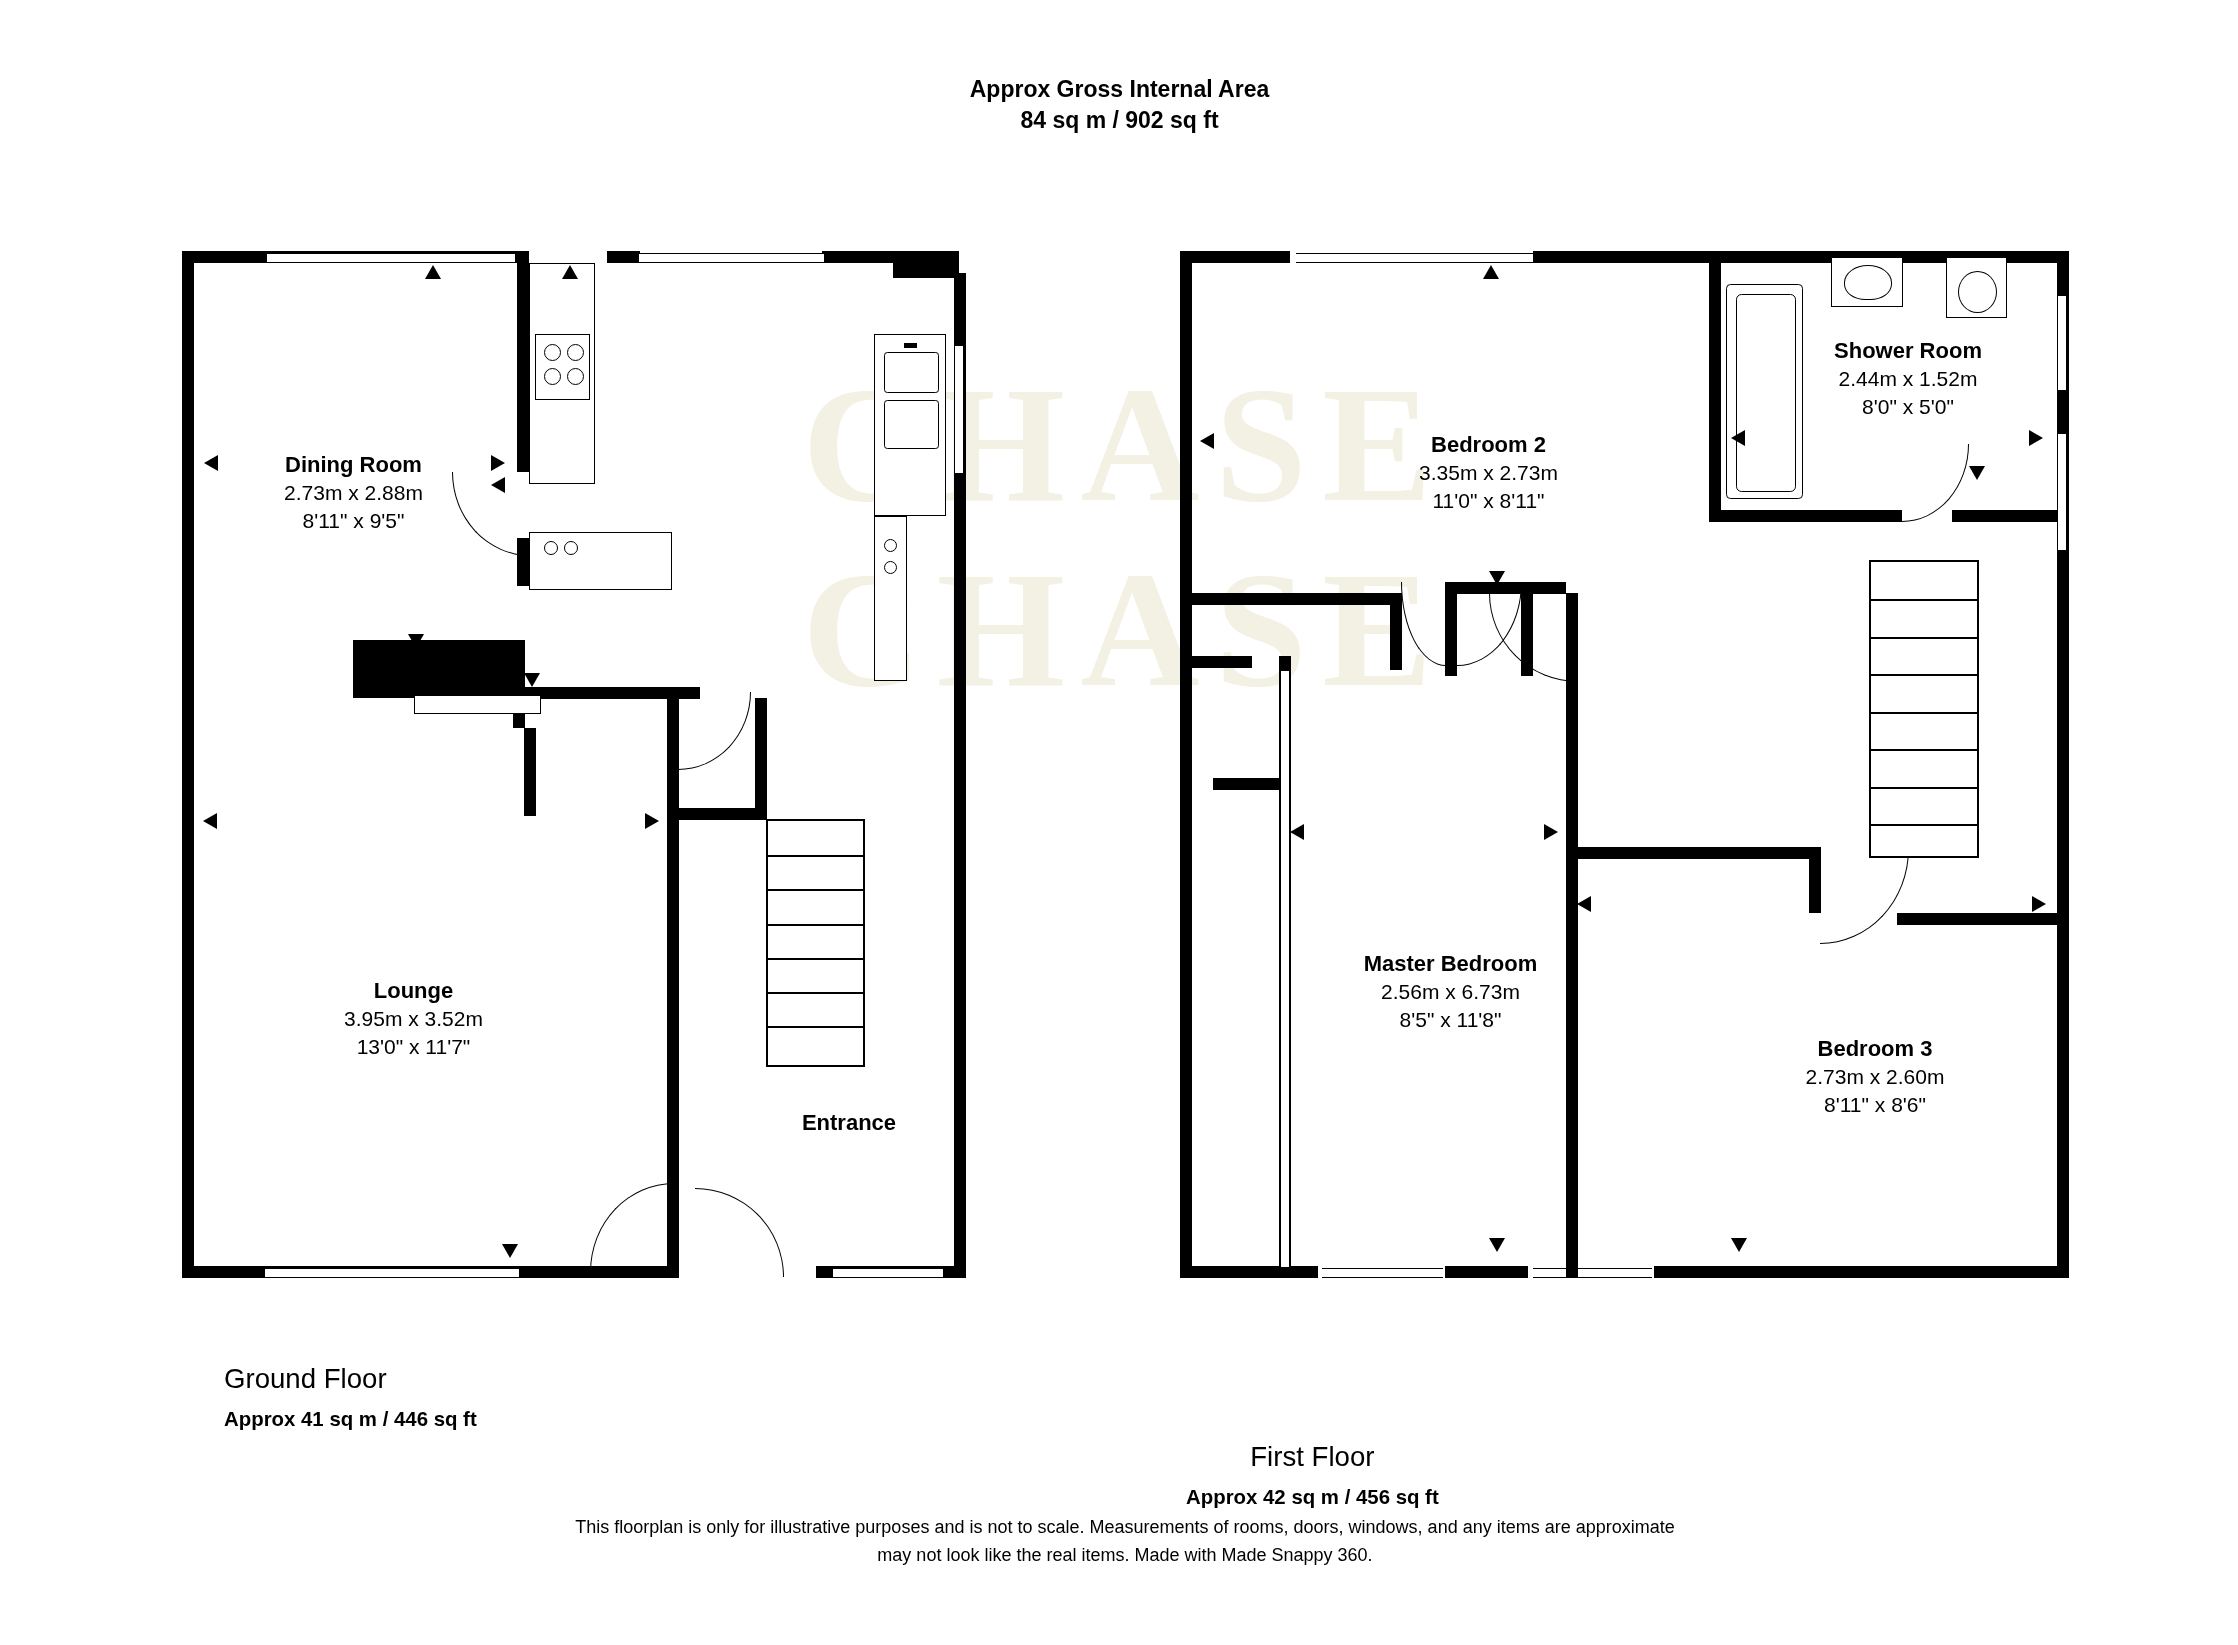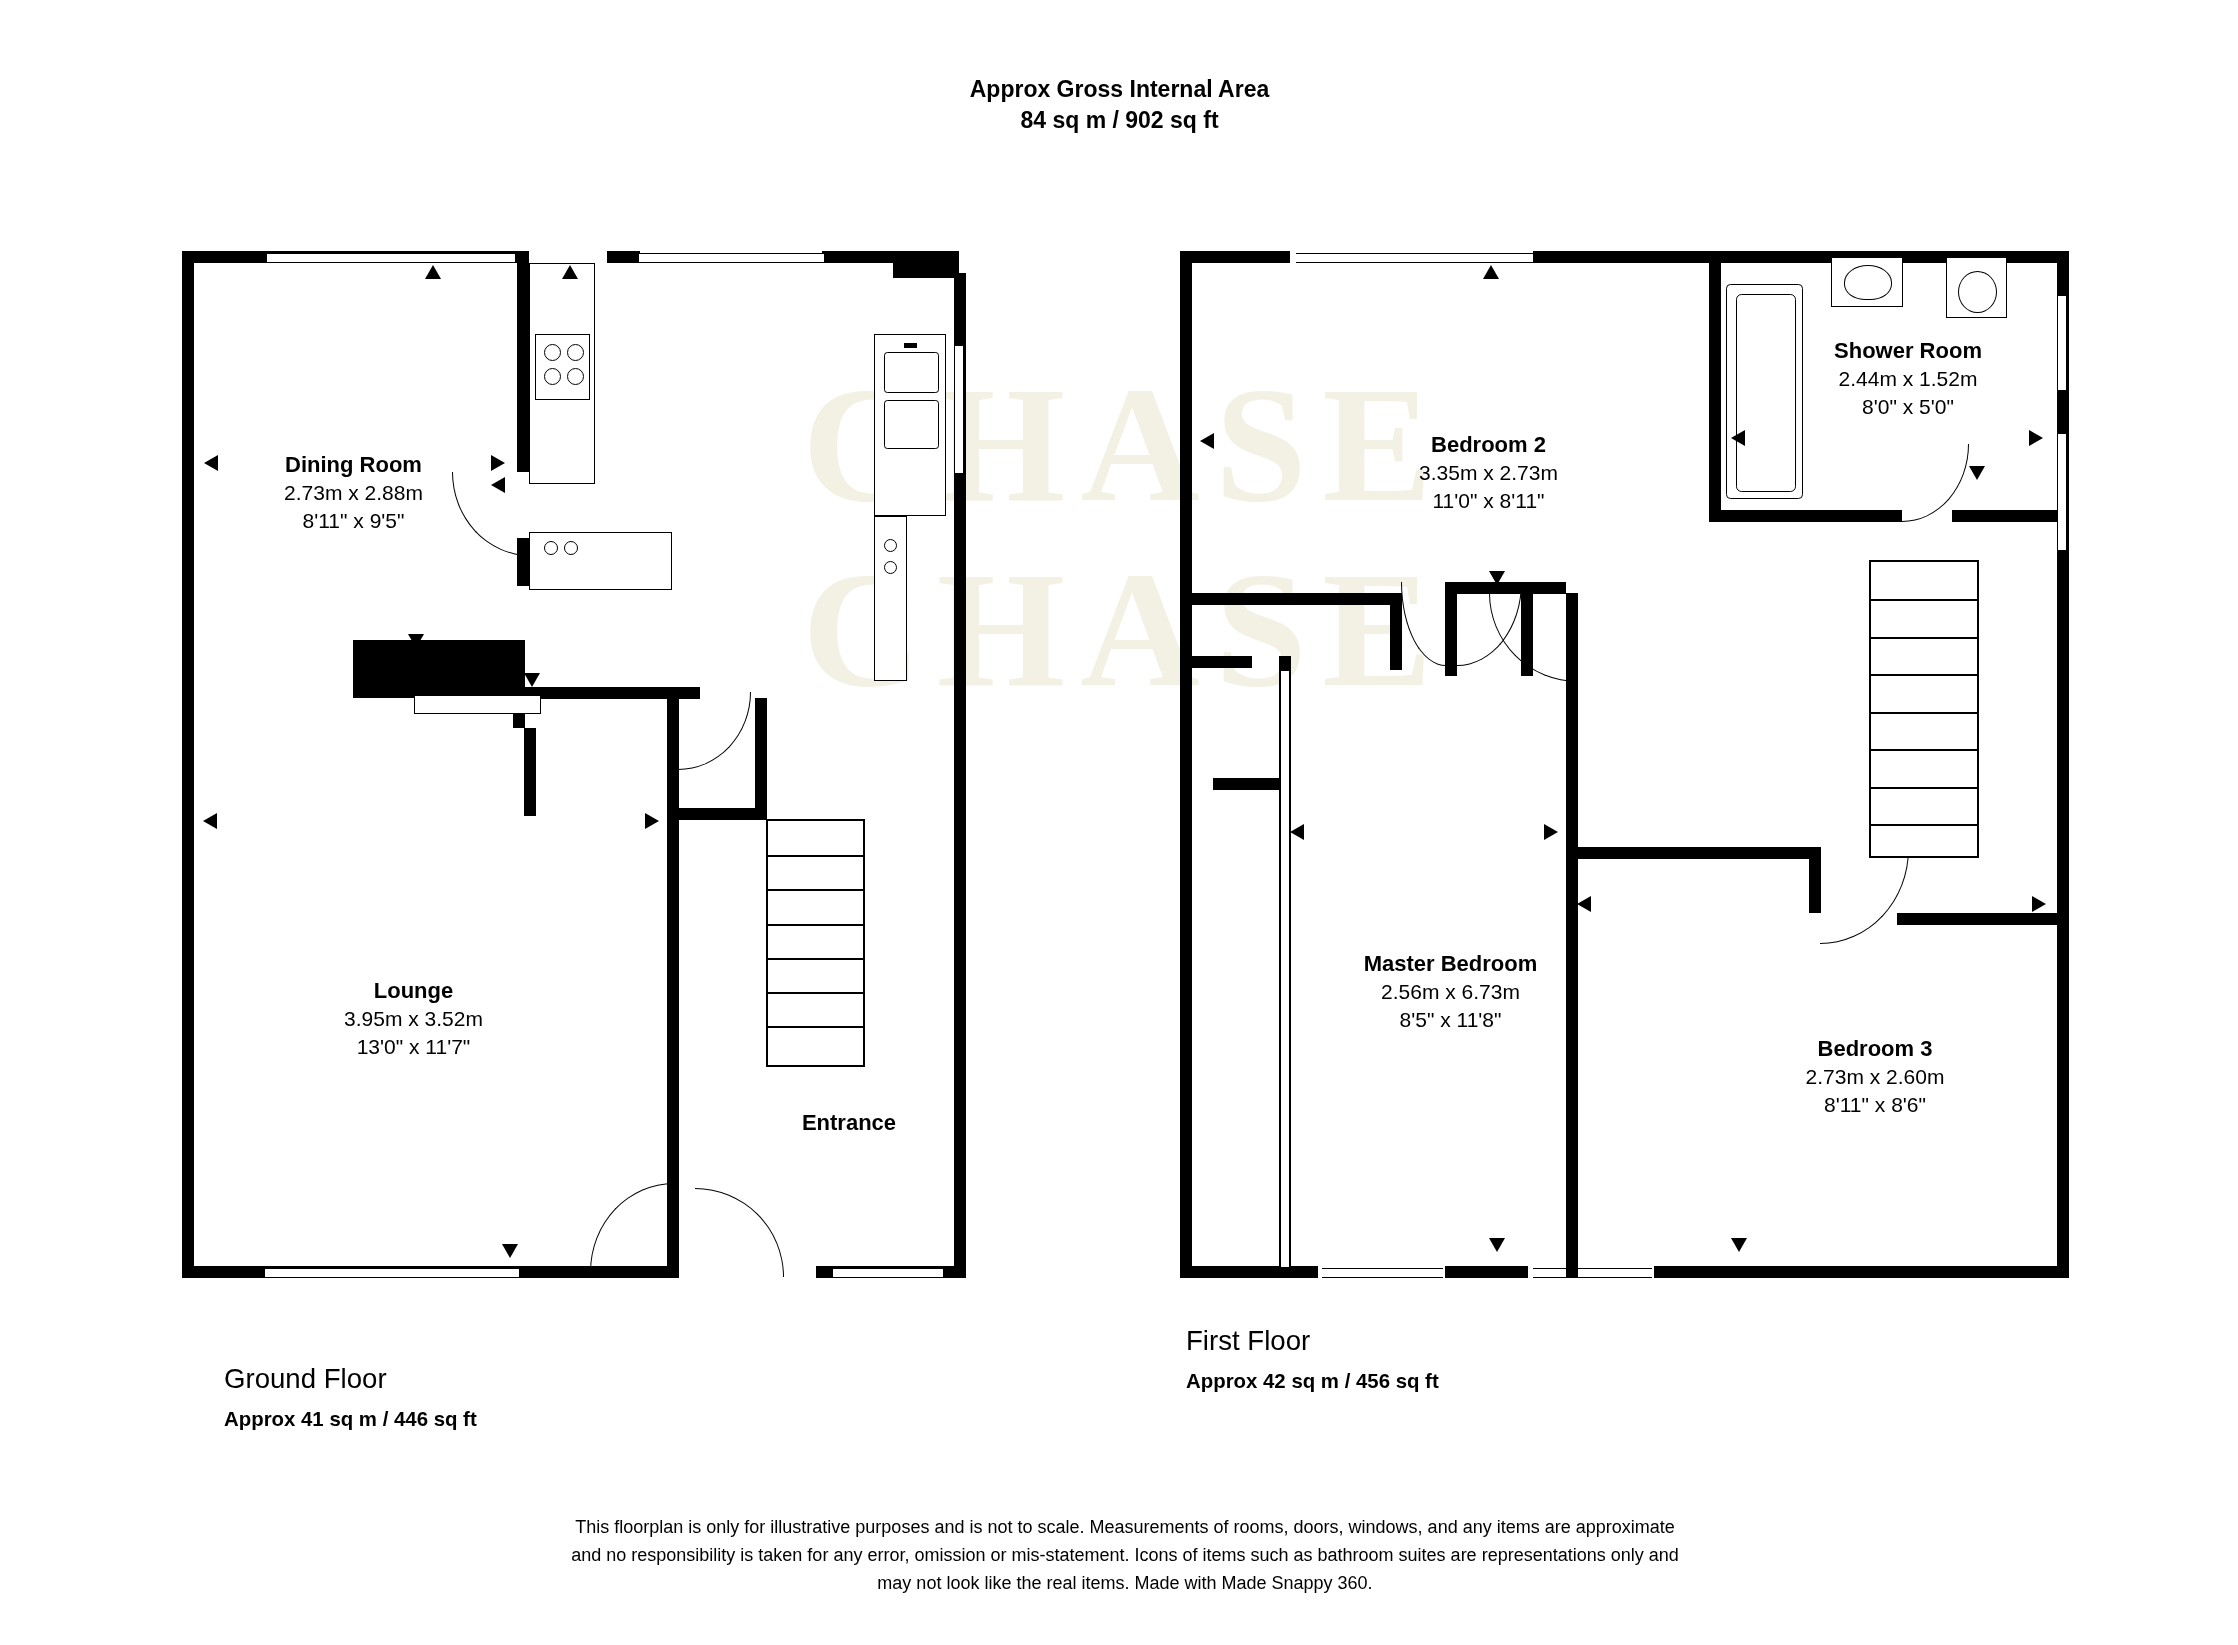--- a/index.html
+++ b/index.html
@@ -88,21 +88,21 @@
 
   
   .stairs { position: absolute; border: 2.2px solid #000; background: #fff; box-sizing: border-box; }
   .stair-step { position: absolute; left: 0; width: 100%; height: 0; border-top: 2.2px solid #000; }
 
   
   .floor-caption { position: absolute; z-index: 3; }
   .floor-caption .title { font-size: 27.6px; line-height: 1.2; }
   .floor-caption .sub   { font-size: 20.4px; font-weight: bold; margin-top: 12px; line-height: 1.2; }
   #caption-ground { left: 190px; top: 1362px; margin-left: 34px; }
-  #caption-first  { left: 1186px; top: 1324px; }
+  #caption-first  { left: 1186px; top: 1440px; text-align: center; }
 
   
   #disclaimer {
     position: absolute;
     left: 265px;
     top: 1514px;
     width: 1720px;
     text-align: center;
     font-size: 18px;
     line-height: 1.55;
@@ -344,16 +344,15 @@
   <div class="sub">Approx 41 sq m / 446 sq ft</div>
 </div>
 
 <div id="caption-first" class="floor-caption">
   <div class="title">First Floor</div>
   <div class="sub">Approx 42 sq m / 456 sq ft</div>
 </div>
 
 <div id="disclaimer">
   <div>This floorplan is only for illustrative purposes and is not to scale. Measurements of rooms, doors, windows, and any items are approximate</div>
-  <div>and no responsibility is taken for any error, omission or mis-statement. Icons of items such as bathroom suites are representations only and</div>
   <div>may not look like the real items. Made with Made Snappy 360.</div>
 </div>
 
 
 </body></html>

